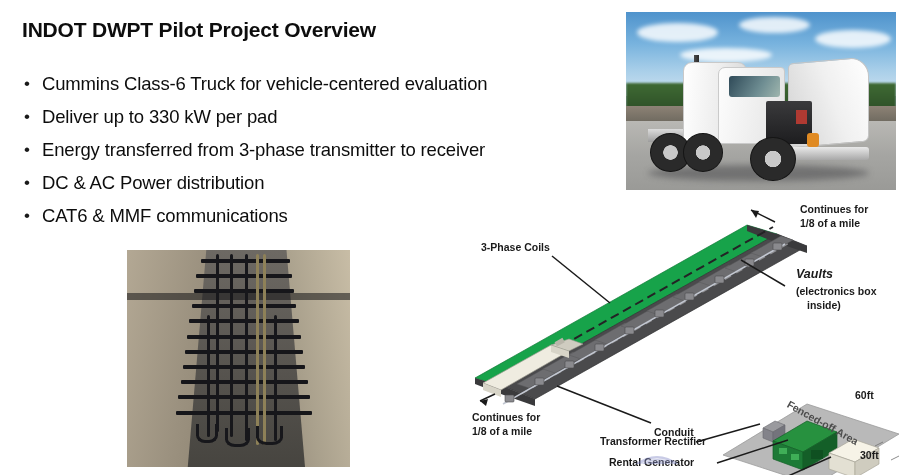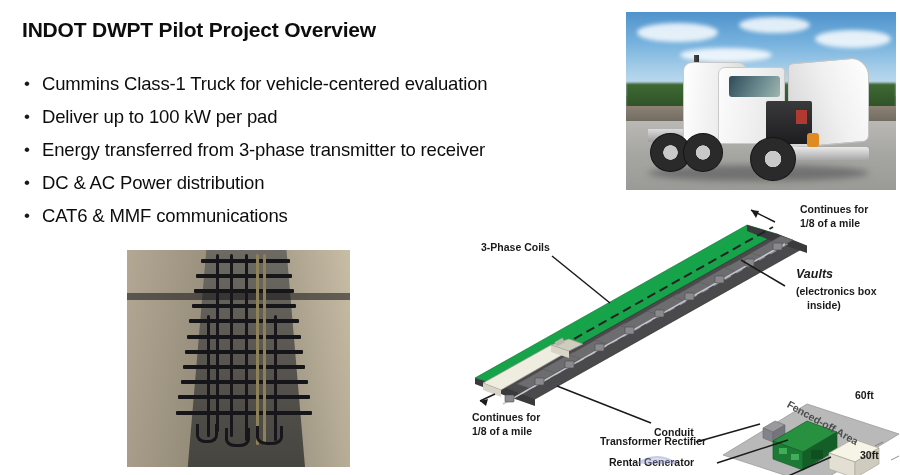--- a/index.html
+++ b/index.html
@@ -228,26 +228,26 @@
 <body>
 
 <div id="slide">
 
   <div id="slide-title">INDOT DWPT Pilot Project Overview</div>
 
   <div id="bullet-list">
 
     <div class="bullet-row">
       <div class="bullet-dot">•</div>
-      <div class="bullet-text">Cummins Class-1 Truck for vehicle-centered evaluation</div>
+      <div class="bullet-text">Cummins Class-6 Truck for vehicle-centered evaluation</div>
     </div>
 
     <div class="bullet-row">
       <div class="bullet-dot">•</div>
-      <div class="bullet-text">Deliver up to 100 kW per pad</div>
+      <div class="bullet-text">Deliver up to 330 kW per pad</div>
     </div>
 
     <div class="bullet-row">
       <div class="bullet-dot">•</div>
       <div class="bullet-text">Energy transferred from 3-phase transmitter to receiver</div>
     </div>
 
     <div class="bullet-row">
       <div class="bullet-dot">•</div>
       <div class="bullet-text">DC &amp; AC Power distribution</div>

